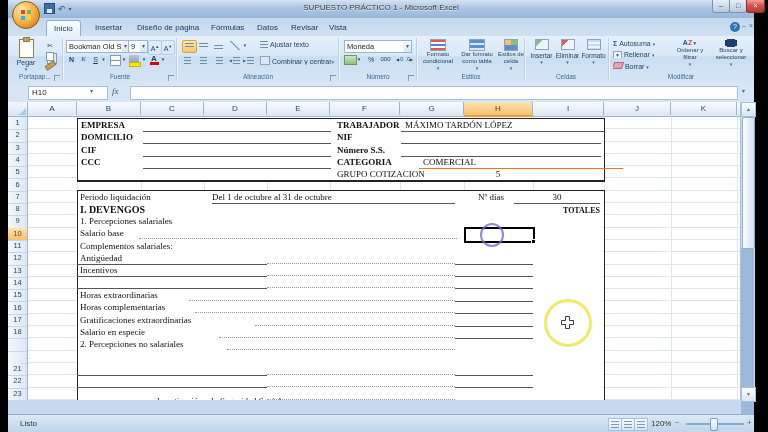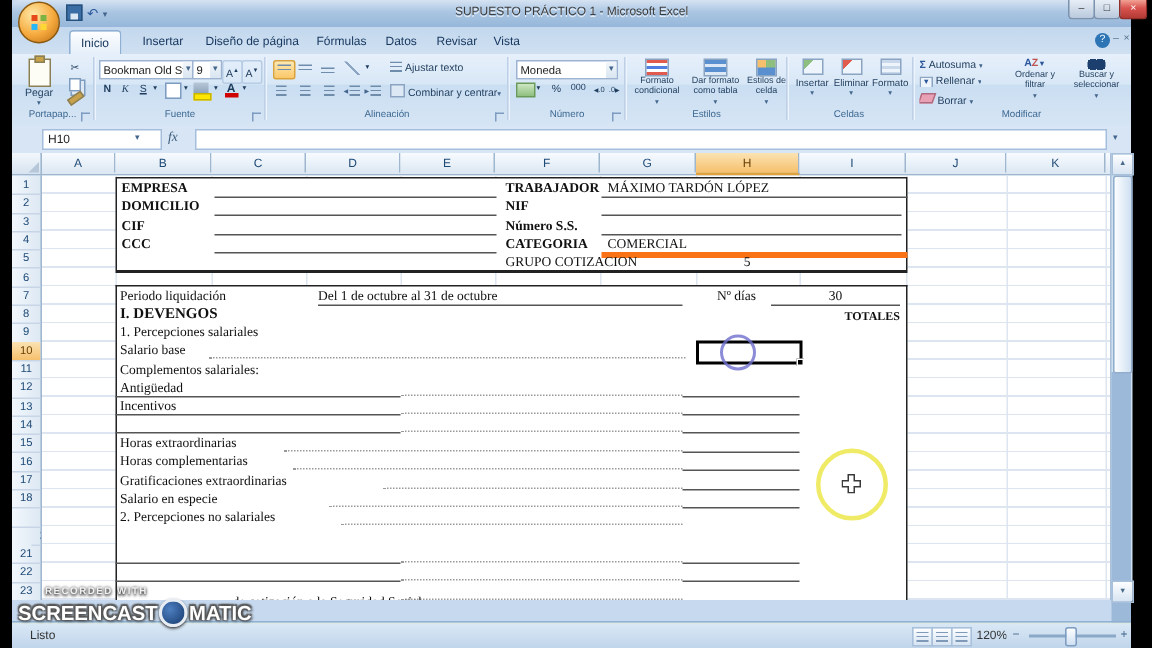--- a/index.html
+++ b/index.html
@@ -359,21 +359,21 @@
       <span class="hl" style="left:65px;top:13px;width:188px;border-bottom:1px solid #555;height:11px;"></span>
       <span class="hl" style="left:259px;top:13px;font-weight:bold;">NIF</span>
       <span class="hl" style="left:323px;top:13px;width:200px;border-bottom:1px solid #555;height:11px;"></span>
       <span class="hl" style="left:3px;top:26px;font-weight:bold;">CIF</span>
       <span class="hl" style="left:65px;top:26px;width:188px;border-bottom:1px solid #555;height:11px;"></span>
       <span class="hl" style="left:259px;top:26px;font-weight:bold;">Número S.S.</span>
       <span class="hl" style="left:323px;top:26px;width:200px;border-bottom:1px solid #555;height:11px;"></span>
       <span class="hl" style="left:3px;top:38px;font-weight:bold;">CCC</span>
       <span class="hl" style="left:65px;top:38px;width:188px;border-bottom:1px solid #555;height:11px;"></span>
       <span class="hl" style="left:259px;top:38px;font-weight:bold;">CATEGORIA</span>
-      <span class="hl" style="left:323px;top:38px;width:200px;border-bottom:4px solid #f97316;height:11px;padding-left:4px;">COMERCIAL</span>
+      <span class="hl" style="left:341px;top:38px;width:200px;border-bottom:1px solid #f97316;height:11px;padding-left:4px;">COMERCIAL</span>
       <span class="hl" style="left:259px;top:50px;font-weight:normal;">GRUPO COTIZACION</span>
       <span class="hl" style="left:390px;top:50px;width:60px;text-align:center;">5</span>
     </div>
 
     <div class="formbox" style="left:49px;top:73px;width:526px;height:210px;border-bottom:none;"></div>
 
     <div class="fr" style="top:75px;">
       <span class="lab">Periodo liquidación</span>
       <span class="hl uline" style="left:135px;top:0;width:243px;text-align:left;height:11px;">Del 1 de octubre al 31 de octubre</span>
       <span class="hl" style="left:401px;top:0;">Nº días</span>
@@ -479,23 +479,15 @@
     <span class="viewbtn" style="left:626px;">
           <i></i>
         </span>
     <span class="abs nw" style="left:643px;top:4px;font-size:8px;color:#333;">120%</span>
     <span class="abs i-minus" style="left:667px;top:3px;font-size:8px;color:#44668c;"></span>
     <div id="zoomtrack"></div>
     <div id="zoomthumb"></div>
     <span class="abs i-plus" style="left:739px;top:3px;font-size:8px;color:#44668c;"></span>
   </div>
 
-  <div id="wm">
-    <div id="wm1">RECORDED WITH</div>
-    <div id="wm2">
-      <span>SCREENCAST</span>
-      <span id="wmcircle"></span>
-      <span>MATIC</span>
-    </div>
-  </div>
 
 </div>
 </div>
 
 </body></html>

